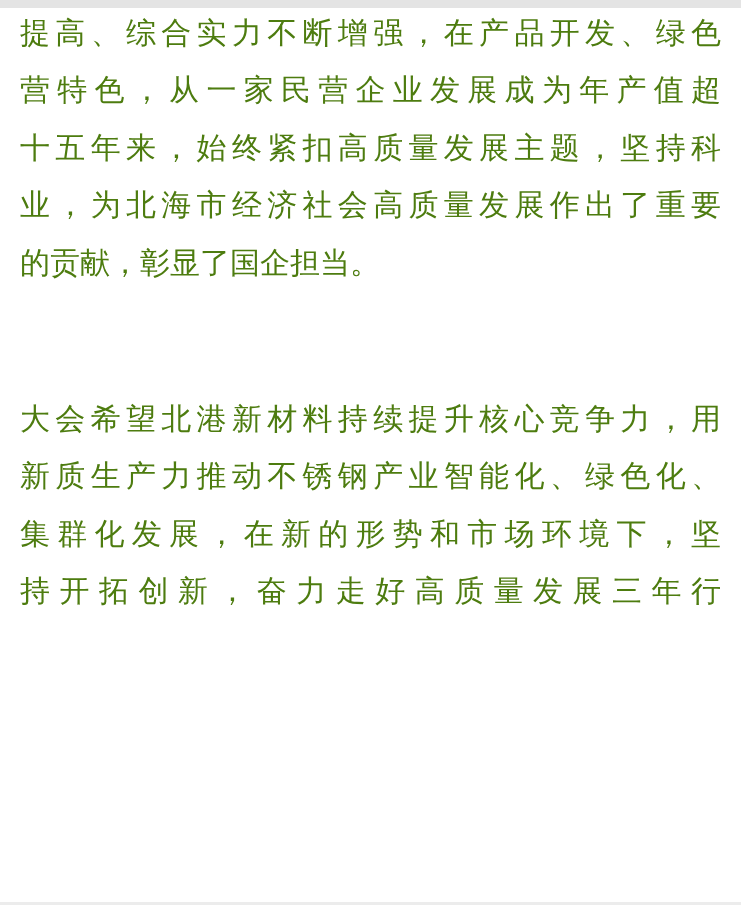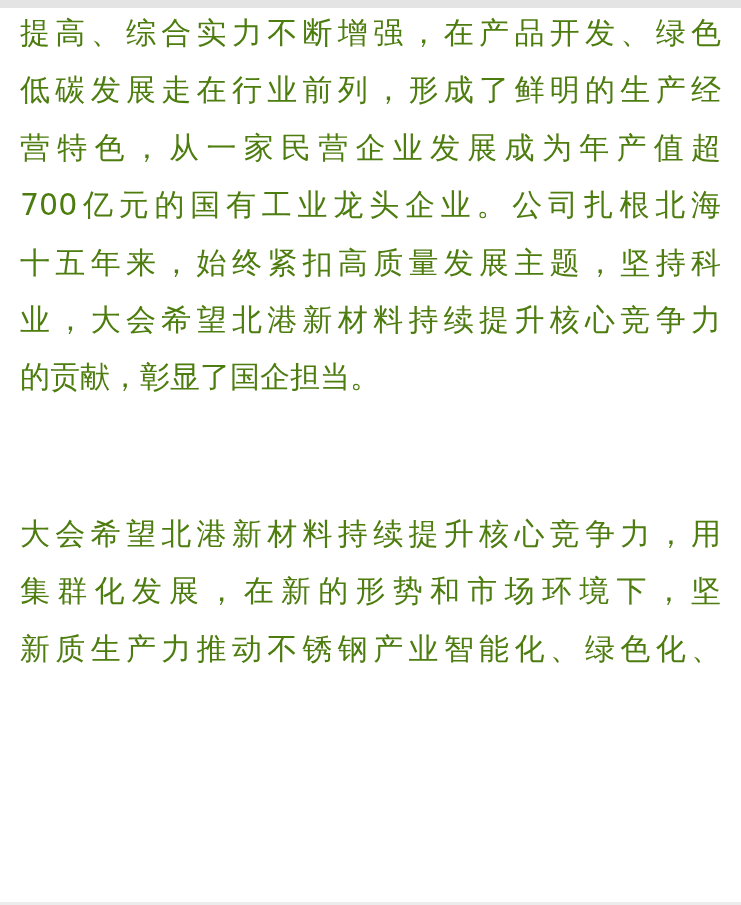--- a/index.html
+++ b/index.html
@@ -62,29 +62,28 @@
 </style>
 </head>
 <body>
 
 <div class="page">
   <div class="top-bar"></div>
 
   <div class="content">
     <div class="paragraph">
       <div class="line">提高、综合实力不断增强，在产品开发、绿色</div>
-      <div class="line">低碳发展走在行业前列，形成了鲜明的生产经</div>
       <div class="line">营特色，从一家民营企业发展成为年产值超</div>
-      <div class="line">700亿元的国有工业龙头企业。公司扎根北海</div>
       <div class="line">十五年来，始终紧扣高质量发展主题，坚持科</div>
-      <div class="line">业，大会希望北港新材料持续提升核心竞争力</div>
+      <div class="line">业，为北海市经济社会高质量发展作出了重要</div>
       <div class="line line--flush">的贡献，彰显了国企担当。</div>
     </div>
 
     <div class="paragraph paragraph--second">
       <div class="line">大会希望北港新材料持续提升核心竞争力，用</div>
+      <div class="line">新质生产力推动不锈钢产业智能化、绿色化、</div>
       <div class="line">集群化发展，在新的形势和市场环境下，坚</div>
-      <div class="line">新质生产力推动不锈钢产业智能化、绿色化、</div>
+      <div class="line">持开拓创新，奋力走好高质量发展三年行</div>
     </div>
   </div>
 
   <div class="bottom-bar"></div>
 </div>
 
 </body></html>

